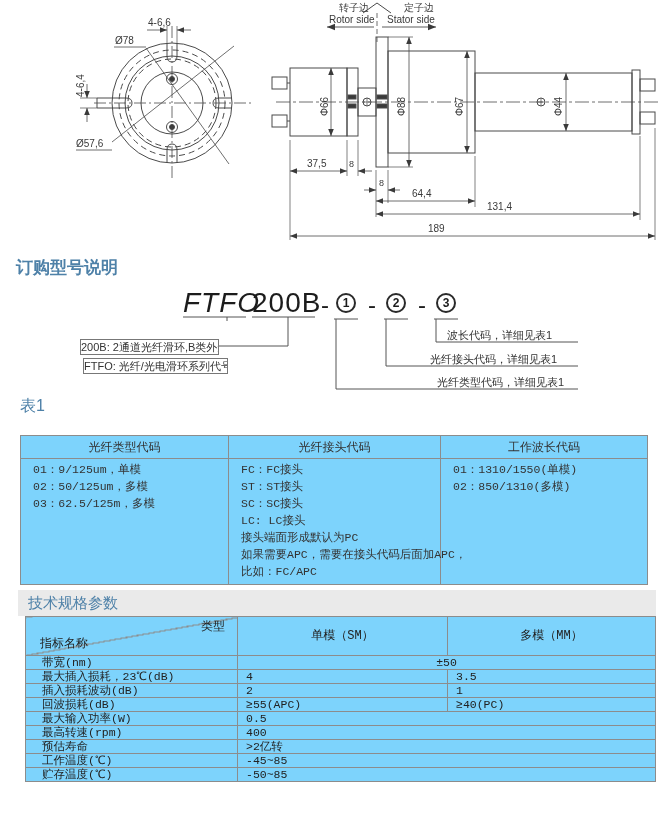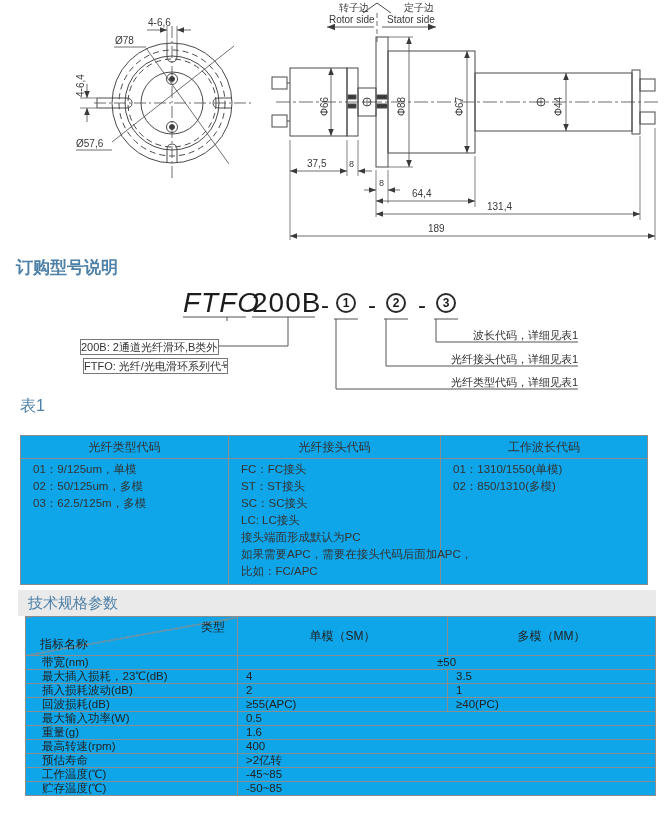--- a/index.html
+++ b/index.html
@@ -12,22 +12,22 @@
   .sub-title{color:#4e81a8;font-size:16px;}
   .bar{background:#eaeaea;height:26px;line-height:26px;}
   .bar .sub-title{padding-left:10px;font-size:15px;}
   .model-word{font-size:28px;color:#1c1c1c;letter-spacing:1px;}
   .model-dash{font-size:24px;color:#1c1c1c;}
   .circle-num{display:inline-flex;align-items:center;justify-content:center;
       width:20px;height:20px;border:2px solid #2a2a2a;border-radius:50%;
       font-size:12px;font-weight:bold;color:#1c1c1c;box-sizing:border-box;}
   .note-box{border:1px solid #777;font-size:11px;line-height:14px;text-align:center;
       color:#333;box-sizing:border-box;background:#fff;white-space:nowrap;overflow:hidden;}
-  .callout{font-size:11px;color:#333;text-align:right;white-space:nowrap;}
-  table{border-collapse:collapse;table-layout:fixed;background:#0ea5e9;}
+  .callout{font-size:11px;color:#333;text-align:left;white-space:nowrap;}
+  table{border-collapse:collapse;table-layout:fixed;background:#7dd3fc;font-family:Liberation Mono, monospace;}
   .t1{width:628px;font-size:11.5px;color:#333;}
   .t1 th,.t1 td{border:1px solid #8c8c8c;}
   .t1 th{height:20px;font-weight:normal;text-align:center;font-size:12px;}
   .t1 td{vertical-align:top;padding:2px 8px 4px 12px;}
   .t1 .cl{line-height:17px;white-space:nowrap;}
   .t2{width:631px;font-size:11.5px;color:#222;}
   .t2 td{border:1px solid #8c8c8c;height:13px;line-height:13px;padding:0;white-space:nowrap;}
   .t2 tr.hd td{height:38px;}
   .t2 td.c{text-align:center;font-size:12px;}
   .t2 td.diag{position:relative;
@@ -276,24 +276,20 @@
     <tr>
       <td class="lb">回波损耗(dB)</td>
       <td class="vl">≥55(APC)</td>
       <td class="vl">≥40(PC)</td>
     </tr>
     <tr>
       <td class="lb">最大输入功率(W)</td>
       <td class="vl" colspan="2">0.5</td>
     </tr>
     <tr>
-      <td class="lb">重量(g)</td>
-      <td class="vl" colspan="2">1.6</td>
-    </tr>
-    <tr>
       <td class="lb">最高转速(rpm)</td>
       <td class="vl" colspan="2">400</td>
     </tr>
     <tr>
       <td class="lb">预估寿命</td>
       <td class="vl" colspan="2">&gt;2亿转</td>
     </tr>
     <tr>
       <td class="lb">工作温度(℃)</td>
       <td class="vl" colspan="2">-45~85</td>

